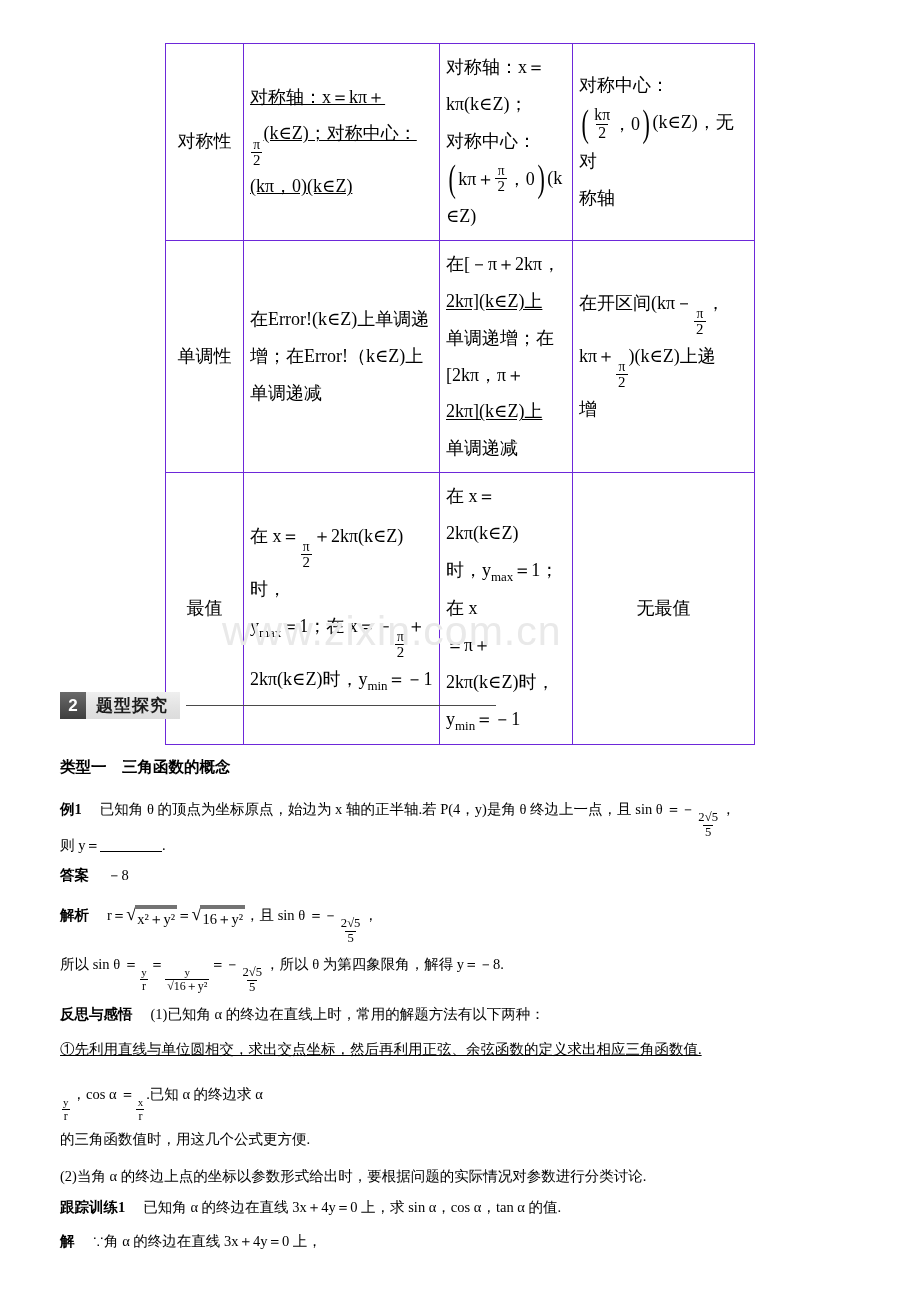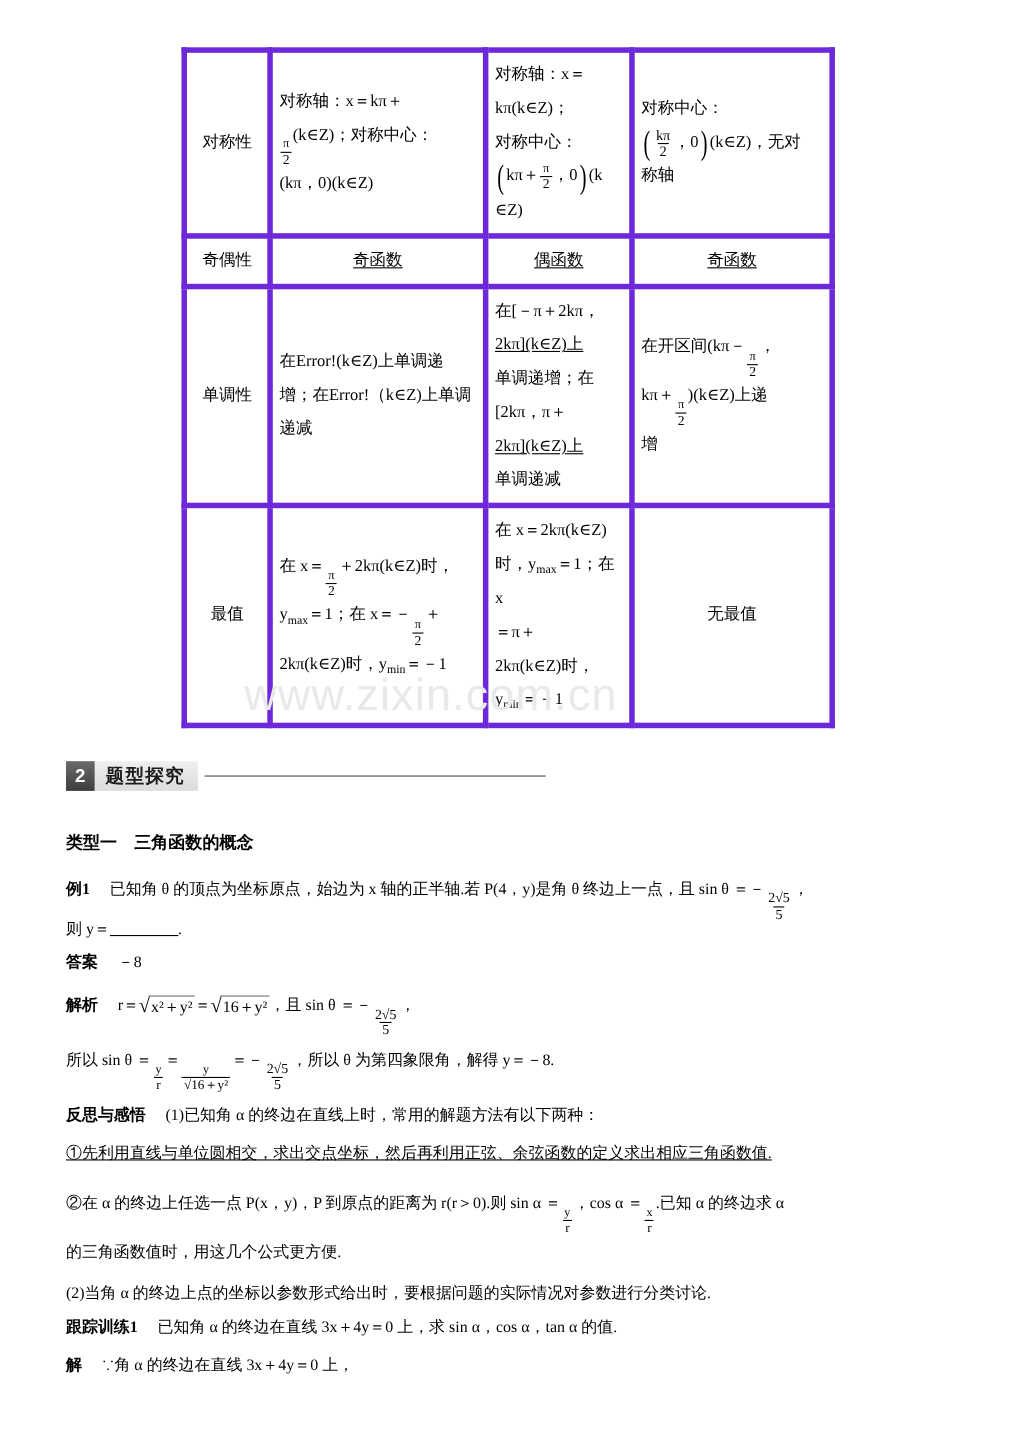--- a/index.html
+++ b/index.html
@@ -35,35 +35,35 @@
   #prop-table {
     position: absolute;
     left: 165px;
     top: 43px;
     width: 590px;
     border-collapse: collapse;
     table-layout: fixed;
     z-index: 2;
   }
   #prop-table td {
-    border: 5px solid #6d28d9;
+    border: 1px solid #6d28d9;
     vertical-align: middle;
     padding: 5px 6px;
-    font-size: 15px;
+    font-size: 18px;
     line-height: 2.05;
   }
   #prop-table td.lbl {
     text-align: center;
     width: 78px;
     font-family: Liberation Serif, serif;
   }
   #prop-table td.ctr {
     text-align: center;
   }
-  .col-b { width: 196px; }
+  .col-b { width: 196px; text-decoration: underline; }
   .col-c { width: 133px; }
   .col-d { width: 182px; }
 
   .u { text-decoration: underline; text-underline-offset: 2px; }
 
   
   .frac {
     display: inline-flex;
     flex-direction: column;
     align-items: center;
@@ -94,21 +94,21 @@
   sub { font-size: 0.72em; }
 
   
   .sqrt {
     display: inline-flex;
     align-items: stretch;
     vertical-align: middle;
   }
   .sqrt > .radical { font-size: 1.25em; line-height: 1; margin-right: -1px; }
   .sqrt > .rad-body {
-    border-top: 1px solid #737373;
+    border-top: 4px solid #737373;
     padding: 1px 2px 0 2px;
   }
 
   
   #sec-header {
     position: absolute;
     left: 60px;
     top: 692px;
     width: 440px;
     height: 30px;
@@ -222,26 +222,20 @@
                 <span class="den">2</span>
               </span>
               <span>，0</span>
               <span class="pr">)</span>
         </span><span>(k∈Z)，无对</span>
       </div>
       <div>称轴</div>
     </td>
   </tr>
 
-  <tr>
-    <td class="lbl">奇偶性</td>
-    <td class="ctr"><span class="u">奇函数</span></td>
-    <td class="ctr"><span class="u">偶函数</span></td>
-    <td class="ctr"><span class="u">奇函数</span></td>
-  </tr>
 
 
   <tr>
     <td class="lbl">单调性</td>
     <td style="white-space:normal">
       <span>在Error!(k∈Z)上单调递增；在Error!（k∈Z)上单调递减</span>
     </td>
     <td>
       <div>在[－π＋2kπ，</div>
       <div><span class="u">2kπ](k∈Z)上</span></div>
@@ -338,21 +332,21 @@
     </span><span>，所以 θ 为第四象限角，解得 y＝－8.</span>
 </div>
 
 <div class="tline" style="top:1005px;">
   <span class="bld">反思与感悟</span><span class="gap"></span><span>(1)已知角 α 的终边在直线上时，常用的解题方法有以下两种：</span>
 </div>
 
 <div class="tline" style="top:1040px;text-decoration:underline;">①先利用直线与单位圆相交，求出交点坐标，然后再利用正弦、余弦函数的定义求出相应三角函数值.</div>
 
 <div class="tline" style="top:1085px;">
-  <span>②在 α 的终边上任选一点 P(x，y)，P 到原点的距离为 r(r＞0).则 sin α ＝</span><span class="frac">
+  <span class="frac">
       <span class="num">y</span>
       <span class="den">r</span>
     </span><span>，cos α ＝</span><span class="frac">
       <span class="num">x</span>
       <span class="den">r</span>
     </span><span>.已知 α 的终边求 α</span>
 </div>
 
 <div class="tline" style="top:1130px;">的三角函数值时，用这几个公式更方便.</div>
 

